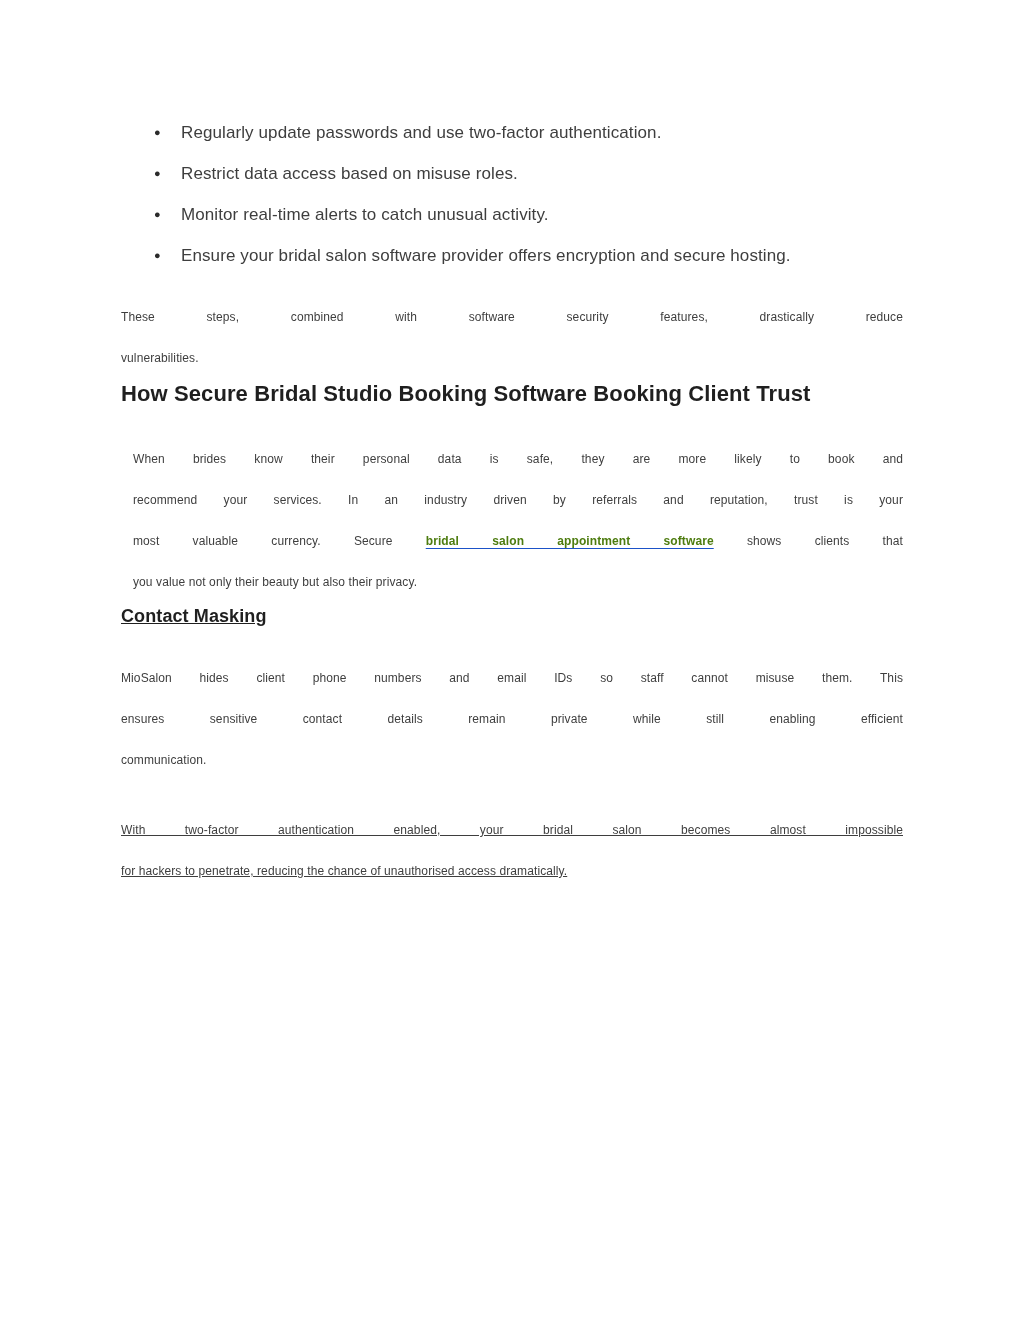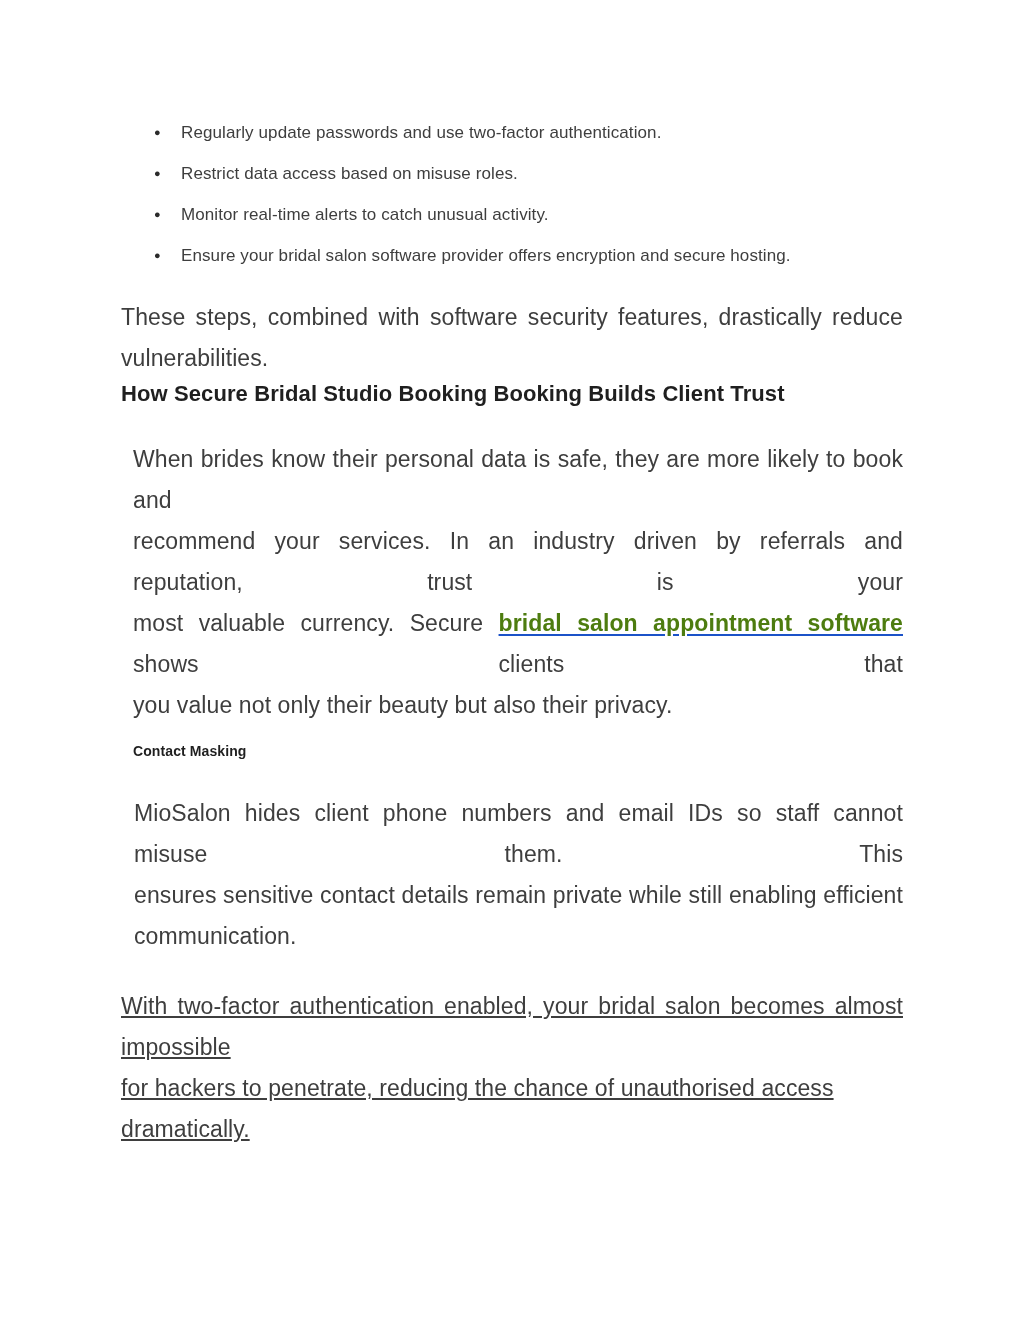--- a/index.html
+++ b/index.html
@@ -39,52 +39,53 @@
     position: absolute;
     left: -27px;
     top: 0;
     font-size: 11px;
     line-height: 41px;
     color: #2b2b2b;
   }
   
   .para { margin: 0; }
   .line {
-    font-size: 23px;
+    font-size: 12px;
     line-height: 41px;
     letter-spacing: 0.1px;
     text-align: left;
   }
   .line.j {
     text-align: justify;
     text-align-last: justify;
   }
   
   h2.h2 {
     margin: 0;
     font-size: 22px;
     line-height: 30px;
     font-weight: bold;
     color: #1f1f1f;
     letter-spacing: 0.1px;
   }
   h3.h3 {
-    margin: 12px;
-    font-size: 14px;
+    margin: 0;
+    font-size: 18px;
     line-height: 26px;
     font-weight: bold;
     color: #1f1f1f;
     letter-spacing: 0.1px;
+    text-decoration: underline;
   }
   
   .mt-intro  { margin-top: 21px; }
   .mt-h2     { margin-top: 38px; }
   .mt-para   { margin-top: 30px; margin-left: 12px; }
   .mt-h3a    { margin-top: 43px; }
-  .mt-para2  { margin-top: 29px; margin-left: 13px; }
+  .mt-para2  { margin-top: 29px; }
   .mt-h3b    { margin-top: 33px; }
   .mt-para3  { margin-top: 29px; text-decoration: underline; }
   
   a.doc-link {
     color: #4d7c0f;
     font-weight: bold;
     text-decoration: underline;
     text-decoration-color: #1b52c8;
     text-underline-offset: 3px;
     cursor: pointer;
@@ -113,21 +114,21 @@
         <span class="dot">●</span>
         <span>Ensure your bridal salon software provider offers encryption and secure hosting.</span>
       </li>
     </ul>
 
     <div class="para mt-intro">
       <div class="line j">These steps, combined with software security features, drastically reduce</div>
       <div class="line">vulnerabilities.</div>
     </div>
 
-    <h2 class="h2 mt-h2">How Secure Bridal Studio Booking Booking Builds Client Trust</h2>
+    <h2 class="h2 mt-h2">How Secure Bridal Studio Booking Software Booking Client Trust</h2>
 
     <div class="para mt-para">
       <div class="line j">When brides know their personal data is safe, they are more likely to book and</div>
       <div class="line j">recommend your services. In an industry driven by referrals and reputation, trust is your</div>
       <div class="line j"><span>most valuable currency. Secure </span><a class="doc-link" href="#">bridal salon appointment software</a><span> shows clients that</span></div>
       <div class="line">you value not only their beauty but also their privacy.</div>
     </div>
 
 
     <h3 class="h3 mt-h3a">Contact Masking</h3>

